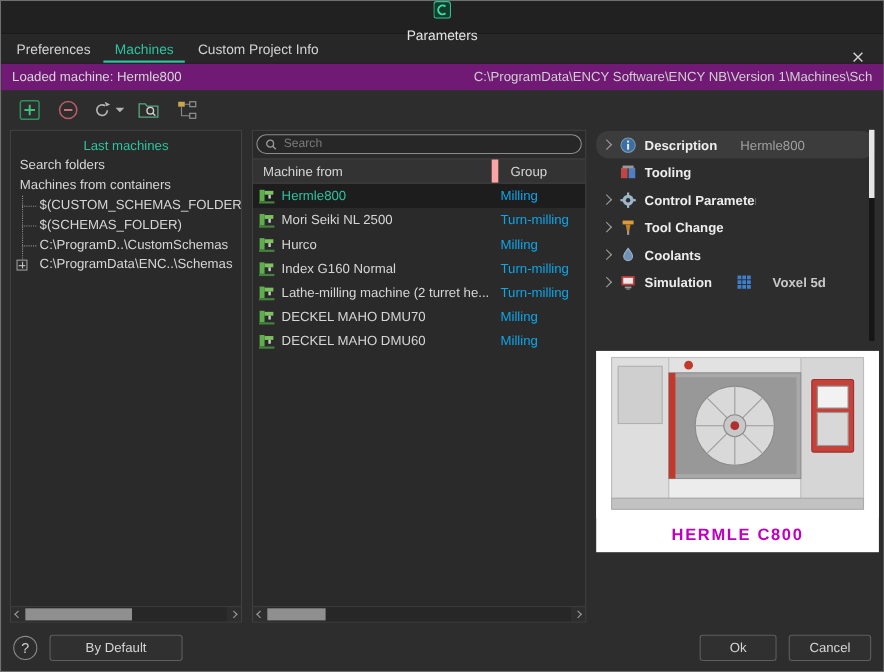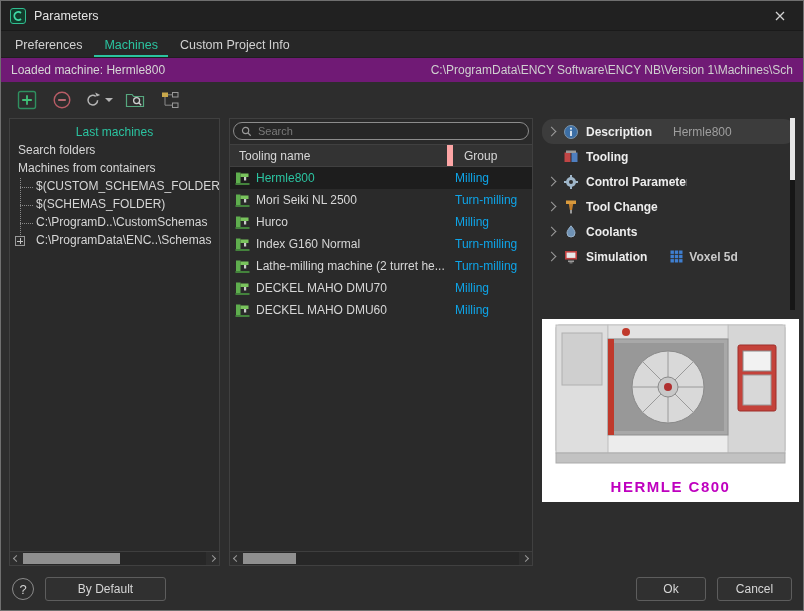--- a/index.html
+++ b/index.html
@@ -1,21 +1,21 @@
 <!DOCTYPE html>
 <html><head>
 <meta charset="utf-8">
 <style>
   *{box-sizing:border-box;margin:0;padding:0;}
   html,body{width:804px;height:611px;background:#4a4a4a;}
   .window{position:relative;width:804px;height:611px;background:#2d2d2d;border:1px solid #6f6f6f;
     font-family:"Liberation Sans",sans-serif;color:#d6d6d6;font-size:12px;overflow:hidden;}
 
   
-  .titlebar{height:30px;display:flex;align-items:center;gap:8px;padding:0 9px;background:#212121;border-bottom:1px solid #1a1a1a;}
+  .titlebar{height:30px;display:flex;align-items:center;gap:8px;padding:0 9px;background:#212121;border-bottom:1px solid #1a1a1a;flex-direction:column;}
   .title{font-size:12.5px;color:#e4e4e4;}
   .close-btn{margin-left:auto;width:28px;height:24px;display:flex;align-items:center;justify-content:center;background:transparent;border:none;}
 
   
   .tabbar{height:27px;display:flex;align-items:stretch;gap:2px;padding:0 4px;background:#272727;border-bottom:1px solid #1f1f1f;}
   .tab{padding:6px 10px 5px;font-size:12.5px;color:#d2d2d2;background:transparent;border:none;font-family:inherit;}
   .tab.active{color:#2bc3a0;border-bottom:2px solid #2bc3a0;padding-bottom:3px;}
 
   
   .loadedbar{height:24px;display:flex;align-items:center;justify-content:space-between;gap:4px;padding:0 10px;background:#701a75;white-space:nowrap;overflow:hidden;}
@@ -75,21 +75,21 @@
   
   .right-panel{flex:1;position:relative;padding-top:1px;}
   .prow{display:flex;align-items:center;height:25px;gap:7px;padding-left:4px;font-weight:bold;color:#ededed;border-radius:11px;}
   .prow.sel{background:#3c3c3c;}
   .chev{width:7px;height:7px;border-right:1.6px solid #9c9c9c;border-top:1.6px solid #9c9c9c;transform:rotate(45deg);flex:0 0 7px;margin-left:2px;}
   .chev.hidden{visibility:hidden;}
   .picon{width:17px;height:17px;display:flex;flex:0 0 17px;align-items:center;justify-content:center;}
   .plabel{white-space:nowrap;overflow:hidden;}
   .plabel.clip{max-width:101px;}
   .pvalue{font-weight:normal;color:#9f9f9f;margin-left:14px;white-space:nowrap;}
-  .pextra{display:flex;align-items:center;gap:6px;color:#c9c9c9;margin-left:16px;font-weight:bold;}
+  .pextra{display:flex;align-items:center;gap:19px;color:#c9c9c9;margin-left:16px;font-weight:bold;}
   .vscroll{position:absolute;right:0;top:0;width:5px;height:192px;background:#161616;}
   .vthumb{display:block;width:100%;height:62px;background:#e6e6e6;border:none;padding:0;}
   .preview{position:absolute;left:0;top:201px;width:257px;background:#ffffff;}
   .caption{height:31px;display:flex;align-items:center;justify-content:center;color:#bf00bf;font-weight:bold;font-size:15px;letter-spacing:1.5px;}
 
   
   .footer{height:46px;display:flex;align-items:center;gap:11px;padding:0 11px;}
   .help-btn{width:22px;height:22px;border:1px solid #8a8a8a;border-radius:50%;display:flex;align-items:center;justify-content:center;color:#cfcfcf;font-size:13px;background:transparent;font-family:inherit;}
   .btn{height:24px;background:#303030;border:1px solid #5d5d5d;border-radius:3px;color:#d6d6d6;font-size:12px;display:flex;align-items:center;justify-content:center;font-family:inherit;}
   .btn.bydefault{width:121px;}
@@ -221,21 +221,21 @@
           <span style="display:flex;">
             <svg width="11" height="11" viewBox="0 0 12 12">
                 <circle cx="5" cy="5" r="3.4" fill="none" stroke="#9a9a9a" stroke-width="1.3"></circle>
                 <path d="M7.6 7.6l3 3" stroke="#9a9a9a" stroke-width="1.3"></path>
               </svg>
           </span>
           <input placeholder="Search" style="">
         </div>
       </div>
       <div class="thead">
-        <span class="th name">Tooling name</span>
+        <span class="th name">Machine from</span>
         <span class="th group">Group</span>
       </div>
       <div class="tbody">
 
         <div class="mrow sel">
           <span class="mcell name">
               <span class="micon">
                 <svg width="15" height="15" viewBox="0 0 15 15">
                   <rect x="1" y="1.5" width="4.5" height="10.5" fill="#5fae4e"></rect>
                   <rect x="5.5" y="2.5" width="8" height="3.5" fill="#79c35c"></rect>

